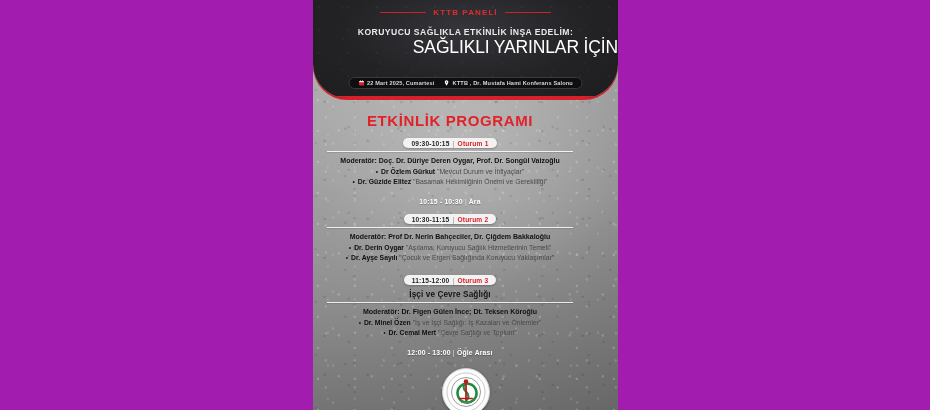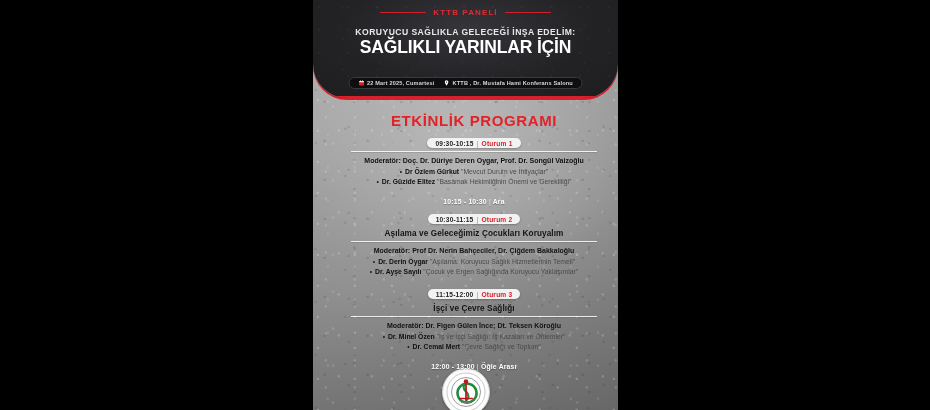--- a/index.html
+++ b/index.html
@@ -10,21 +10,21 @@
   body {
     width: 930px;
     height: 410px;
     overflow: hidden;
     font-family: "Liberation Sans", sans-serif;
   }
   .canvas {
     position: relative;
     width: 930px;
     height: 410px;
-    background: #000000;
+    background: #a21caf;
   }
 
   
   .poster {
     position: absolute;
     left: 313px;
     top: 0;
     width: 305px;
     height: 410px;
     overflow: hidden;
@@ -114,24 +114,24 @@
     text-align: center;
     color: #e9e9e9;
     font-size: 8.6px;
     font-weight: bold;
     letter-spacing: .45px;
     white-space: nowrap;
   }
   .headline-main {
     position: absolute;
     top: 38px; left: 0; right: 0;
-    text-align: center;
+    text-align: right;
     color: #ffffff;
     font-size: 17.5px;
-    font-weight: bold;
+    font-weight: normal;
     letter-spacing: -0.15px;
     line-height: 19.5px;
     white-space: nowrap;
   }
 
   
   .meta-bar {
     position: absolute;
     bottom: 9px;
     left: 50%;
@@ -157,21 +157,20 @@
   .meta-item svg { display: block; }
 
   
   .body {
     position: absolute;
     left: 0;
     top: 98px;
     width: 274px;
     bottom: 0;
     z-index: 2;
-    padding-left: 24px;
   }
 
   .program-title {
     text-align: center;
     color: #e32129;
     font-size: 15px;
     font-weight: bold;
     letter-spacing: .6px;
     margin-top: 14px;
   }
@@ -268,21 +267,21 @@
 
     <div class="header">
       <div class="header-texture"></div>
 
       <div class="kicker">
         <span class="kicker-line"></span>
         <span class="kicker-text">KTTB PANELİ</span>
         <span class="kicker-line"></span>
       </div>
 
-      <div class="headline-sub">KORUYUCU SAĞLIKLA GELECEĞİ İNŞA EDELİM:</div>
+      <div class="headline-sub">KORUYUCU SAĞLIKLA ETKİNLİK İNŞA EDELİM:</div>
 
       <div class="headline-main">
         <div>SAĞLIKLI YARINLAR İÇİN</div>
       </div>
 
       <div class="meta-bar">
         <div class="meta-item">
           <span>
             <svg width="6" height="6" viewBox="0 0 12 12">
               <rect x="1" y="2" width="10" height="9" rx="1.4" fill="#d8202a"></rect>
@@ -337,21 +336,20 @@
           <span class="sep">|</span>
           <span>Ara</span>
         </div>
 
         <div class="session-block" style="margin-top:9px;">
           <div class="time-pill">
             <span>10:30-11:15</span>
             <span class="sep">|</span>
             <span class="oturum">Oturum 2</span>
           </div>
-          <div class="session-title">Aşılama ve Geleceğimiz Çocukları Koruyalım</div>
           <div class="rule"></div>
           <div class="moderator">Moderatör: Prof Dr. Nerin Bahçeciler, Dr. Çiğdem Bakkaloğlu</div>
           <div class="talks">
             <div class="talk">
               <span class="bullet">•</span>
               <span class="speaker">Dr. Derin Oygar</span>
               <span class="topic">"Aşılama: Koruyucu Sağlık Hizmetlerinin Temeli"</span>
             </div>
             <div class="talk">
               <span class="bullet">•</span>

